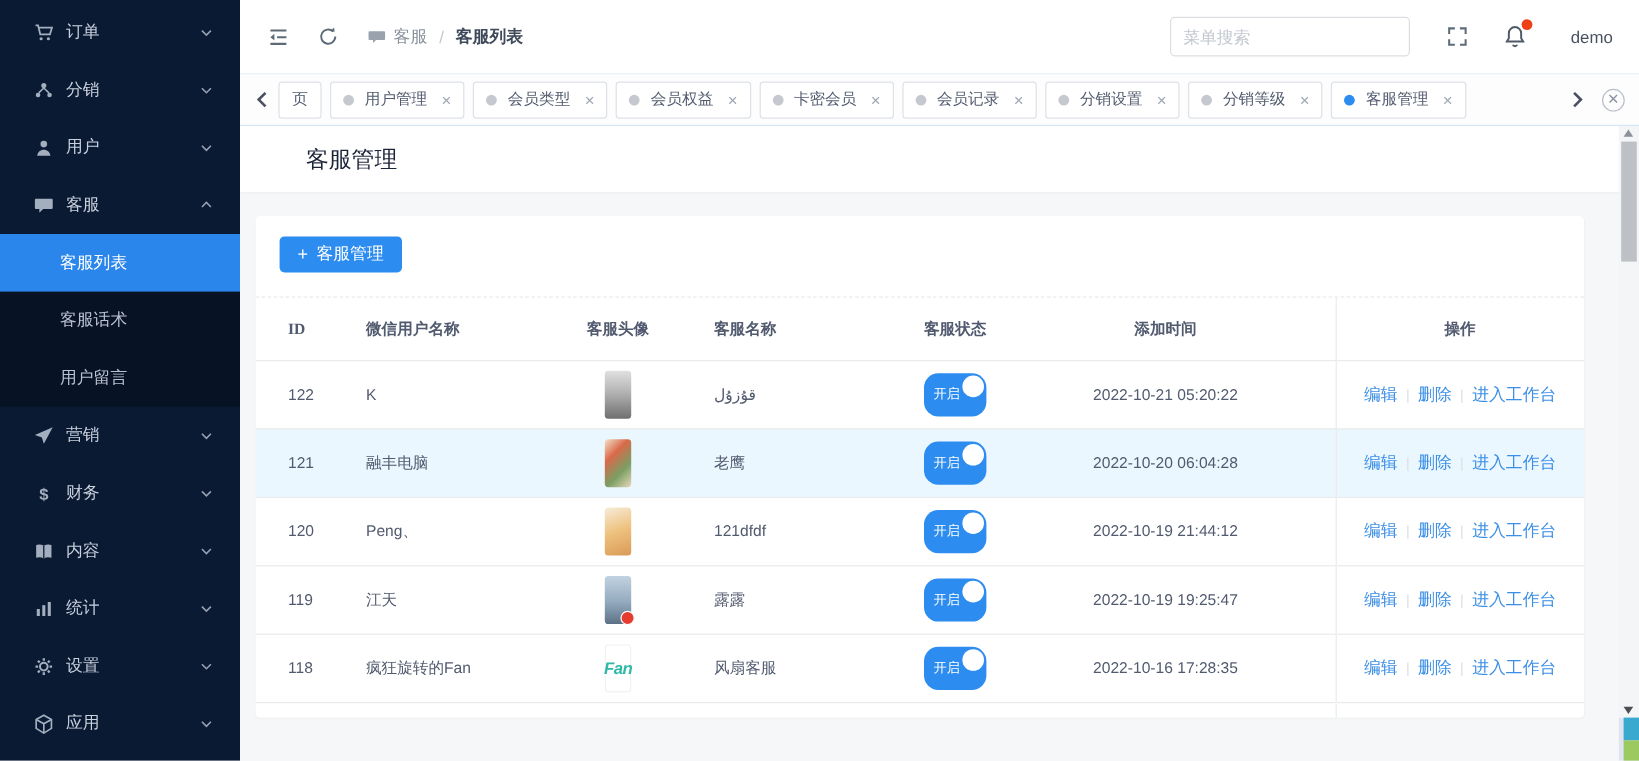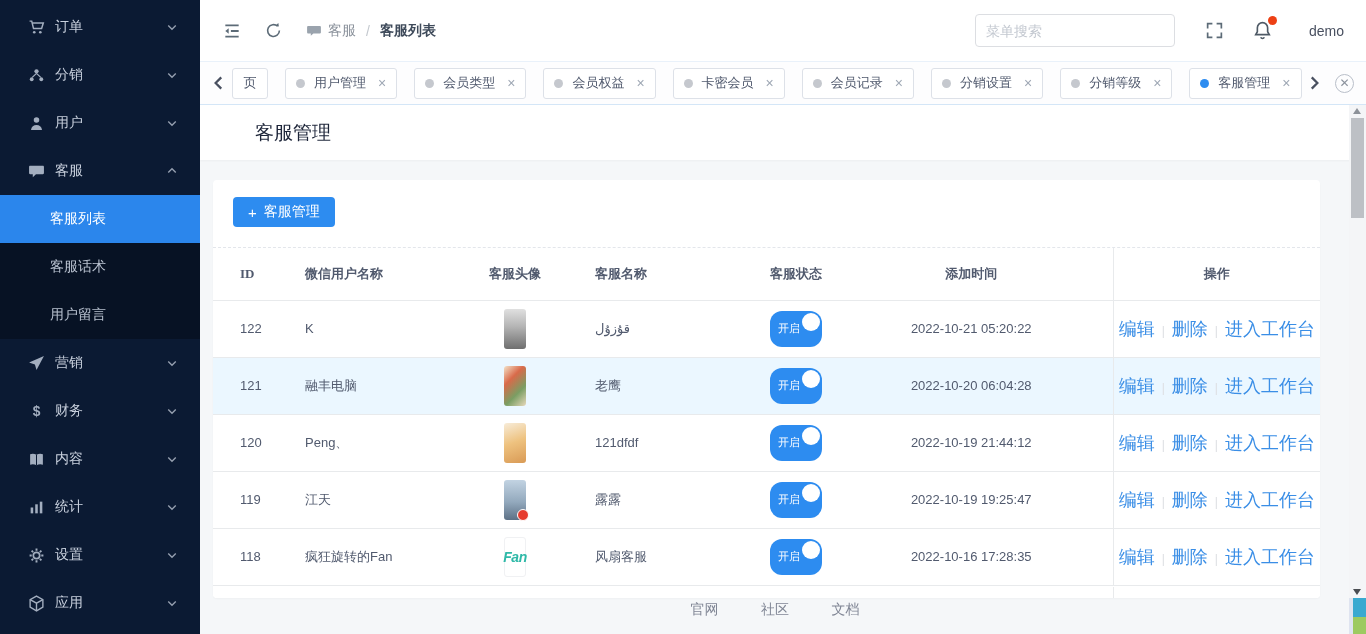--- a/index.html
+++ b/index.html
@@ -33,21 +33,21 @@
   .search-box::placeholder { color:#c3c8d0; }
   .fs-icon { width:19px; height:19px; margin-left:30px; color:#5c6b77; cursor:pointer; }
   .bell-wrap { position:relative; margin-left:28px; cursor:pointer; }
   .bell-wrap svg { width:21px; height:21px; color:#4f5a66; display:block; }
   .notice-dot { position:absolute; right:-4px; top:-4px; width:9px; height:9px; border-radius:50%; background:#ed4014; }
   .username { margin-left:36px; font-size:14px; color:#495060; cursor:pointer; }
 
   
   .tagbar { height:43px; background:#fdfdfe; border-bottom:1px solid #d4e6f7; display:flex; align-items:center; padding:0 6px 0 10px; }
   .tag-chevron { width:18px; height:18px; color:#495060; cursor:pointer; flex:0 0 auto; }
-  .tab { height:31px; background:#fff; border:1px solid #dde1e8; border-radius:3px; display:flex; align-items:center; padding:0 10px; margin-left:17px; font-size:13px; color:#515a6e; cursor:pointer; white-space:nowrap; }
+  .tab { height:31px; background:#fff; border:1px solid #dde1e8; border-radius:3px; display:flex; align-items:center; padding:0 10px; margin-left:7px; font-size:13px; color:#515a6e; cursor:pointer; white-space:nowrap; }
   .tab-partial { width:36px; overflow:hidden; justify-content:center; margin-left:4px; padding:0 6px; }
   .tab .dot { width:9px; height:9px; border-radius:50%; background:#c5c8ce; margin-right:9px; flex:0 0 auto; }
   .tab.active .dot { background:#2d8cf0; }
   .tab .tx { margin-left:12px; color:#9ea7b4; font-size:14px; line-height:1; }
   .tag-right { margin-left:auto; display:flex; align-items:center; }
   .circle-x { width:19px; height:19px; border:1px solid #b9bfc9; border-radius:50%; color:#8b929c; font-size:12px; line-height:17px; text-align:center; margin:0 6px 0 12px; cursor:pointer; }
 
   
   .titleband { height:55px; background:#fff; display:flex; align-items:center; padding-left:55px; box-shadow:0 1px 2px rgba(0,0,0,.04); }
   .page-title { font-size:19px; color:#1c2438; font-weight:500; }
@@ -72,21 +72,21 @@
   .av-collage { background:linear-gradient(135deg,#f3e2c8 0%,#d96a4a 32%,#7a9e63 66%,#e8d8bb 100%); }
   .av-cat { background:linear-gradient(160deg,#f7ecd9 0%,#eec27f 48%,#d99a55 100%); }
   .av-statue { background:linear-gradient(180deg,#c2d3e2 0%,#93a9bd 55%,#5d7186 100%); }
   .av-statue .flag-badge { position:absolute; right:-3px; bottom:-1px; width:12px; height:12px; border-radius:50%; background:#e63c2f; border:1px solid #fff; }
   .av-fan { background:#fff; border:1px solid #f0f1f3; display:inline-flex; align-items:center; justify-content:center; font-style:italic; font-weight:bold; font-size:14px; color:#2fb9a8; letter-spacing:-.5px; }
 
   .toggle { width:52px; height:36px; border-radius:12px; background:#2d8cf0; position:relative; display:inline-flex; align-items:center; cursor:pointer; vertical-align:middle; }
   .toggle .t-label { color:#fff; font-size:11px; margin-left:8px; }
   .toggle .knob { position:absolute; right:2px; top:2px; width:18px; height:18px; border-radius:50%; background:#fff; }
 
-  .act-link { color:#3a8ee6; font-size:18px; text-decoration:none; cursor:pointer; }
+  .act-link { color:#3a8ee6; font-size:14px; text-decoration:none; cursor:pointer; }
   .act-sep { color:#dcdee2; margin:0 7px; font-size:12px; }
 
   .partial-row { position:absolute; left:0; bottom:0; width:1107px; height:11px; background:#fff; }
   .partial-row .pr-border { position:absolute; left:900px; top:0; width:1px; height:11px; background:#e8eaec; }
 
   
   .footer { position:absolute; left:0; top:600px; width:1150px; text-align:center; }
   .footer a { color:#808695; font-size:14px; text-decoration:none; margin:0 19px; cursor:pointer; }
 
   
@@ -443,25 +443,20 @@
             <td class="center">2022-10-16 17:28:35</td>
             <td class="c-op"><a class="act-link">编辑</a><span class="act-sep">|</span><a class="act-link">删除</a><span class="act-sep">|</span><a class="act-link">进入工作台</a></td>
           </tr>
         </tbody>
       </table>
       <div class="partial-row">
           <span class="pr-border"></span>
         </div>
     </div>
 
-    <div class="footer">
-      <a>官网</a>
-      <a>社区</a>
-      <a>文档</a>
-    </div>
 
     <div class="vscroll">
       <span class="vs-up"></span>
       <span class="vs-thumb"></span>
       <span class="vs-down"></span>
     </div>
     <div class="corner-strip"></div>
     <div class="corner-blue"></div>
     <div class="corner-green"></div>
   </div>

